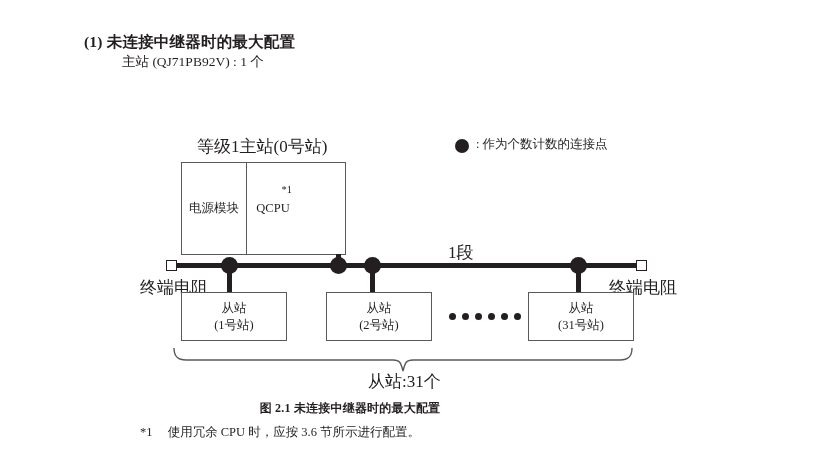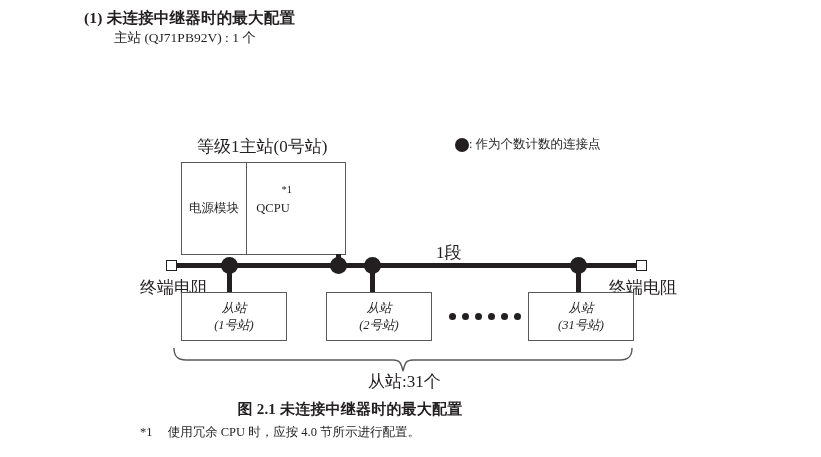--- a/index.html
+++ b/index.html
@@ -16,43 +16,44 @@
   }
 
   
   #heading-block { position: absolute; left: 84px; top: 8px; }
   .head-line {
     font-size: 15.5px;
     font-weight: bold;
     letter-spacing: .2px;
     white-space: nowrap;
     line-height: 1.3;
+    margin-top: 24px;
   }
   .sub-line {
     font-size: 13.5px;
     white-space: nowrap;
     line-height: 1.55;
-    margin-left: 30px;
+    margin-left: 38px;
   }
 
   
   #diagram {
     position: absolute;
     left: 0; top: 0;
     width: 821px; height: 457px;
   }
   #diagram .lbl {
     position: absolute;
     font-size: 17px;
     white-space: nowrap;
     line-height: 1.25;
   }
 
   
-  #legend { position: absolute; left: 455px; top: 136px; display: flex; align-items: center; }
+  #legend { position: absolute; left: 455px; top: 136px; display: flex; align-items: flex-end; gap: 7px; }
   #legend .dot {
     width: 14px; height: 14px; border-radius: 50%;
     background: #231f20; display: block;
   }
   #legend .legend-text { font-size: 12.5px; white-space: nowrap; }
 
   
   #rack {
     position: absolute;
     left: 181px; top: 162px;
@@ -96,21 +97,21 @@
     position: absolute;
     width: 11px; height: 11px;
     border: 1.6px solid #231f20;
     background: #ffffff;
   }
   #term-left  { left: 166px; top: 260px; }
   #term-right { left: 636px; top: 260px; }
   #term-left-label  { left: 140px; top: 277px; }
   #term-right-label { left: 609px; top: 277px; }
 
-  #seg-label { left: 436px; top: 242px; }
+  #seg-label { left: 448px; top: 242px; }
 
   .node-dot {
     position: absolute;
     width: 17px; height: 17px;
     border-radius: 50%;
     background: #231f20;
   }
   .drop {
     position: absolute;
     width: 5px;
@@ -123,21 +124,20 @@
     top: 292px;
     height: 49px;
     border: 1px solid #58595b;
     background: #fff;
     display: flex;
     flex-direction: column;
     align-items: center;
     justify-content: center;
     font-size: 12.5px;
     line-height: 1.3;
-    font-style: italic;
   }
   #sbox-1  { left: 181px; width: 106px; }
   #sbox-2  { left: 326px; width: 106px; }
   #sbox-31 { left: 528px; width: 106px; }
 
   
   #ellipsis {
     position: absolute;
     left: 449px; top: 313px;
     display: flex; gap: 6px; align-items: center;
@@ -150,21 +150,21 @@
   
   #brace { position: absolute; left: 168px; top: 347px; }
   #brace-label { left: 368px; top: 371px; text-align: right; }
 
   
   #caption {
     position: absolute;
     left: 0; top: 400px;
     width: 700px;
     text-align: center;
-    font-size: 15px;
+    font-size: 12px;
     font-weight: bold;
     letter-spacing: .2px;
   }
   #footnote {
     position: absolute;
     left: 140px; top: 424px;
     font-size: 12.5px;
     white-space: nowrap;
   }
   #footnote .fn-mark { margin-right: 12px; }
@@ -243,14 +243,14 @@
 
   <svg id="brace" width="470" height="26" viewBox="0 0 470 26">
     <path d="M6,1 C6,10 10,13 18,13 L225,13 C232,13 233,16 235,24 C237,16 238,13 245,13 L452,13 C460,13 464,10 464,1" fill="none" stroke="#58595b" stroke-width="1.4"></path>
   </svg>
   <div class="lbl" id="brace-label">从站:31个</div>
 </div>
 
 <div id="caption">图 2.1  未连接中继器时的最大配置</div>
 <div id="footnote">
   <span class="fn-mark">*1</span>
-  <span>使用冗余 CPU 时，应按 4.0 节所示进行配置。</span>
+  <span>使用冗余 CPU 时，应按 3.6 节所示进行配置。</span>
 </div>
 
 </body></html>

